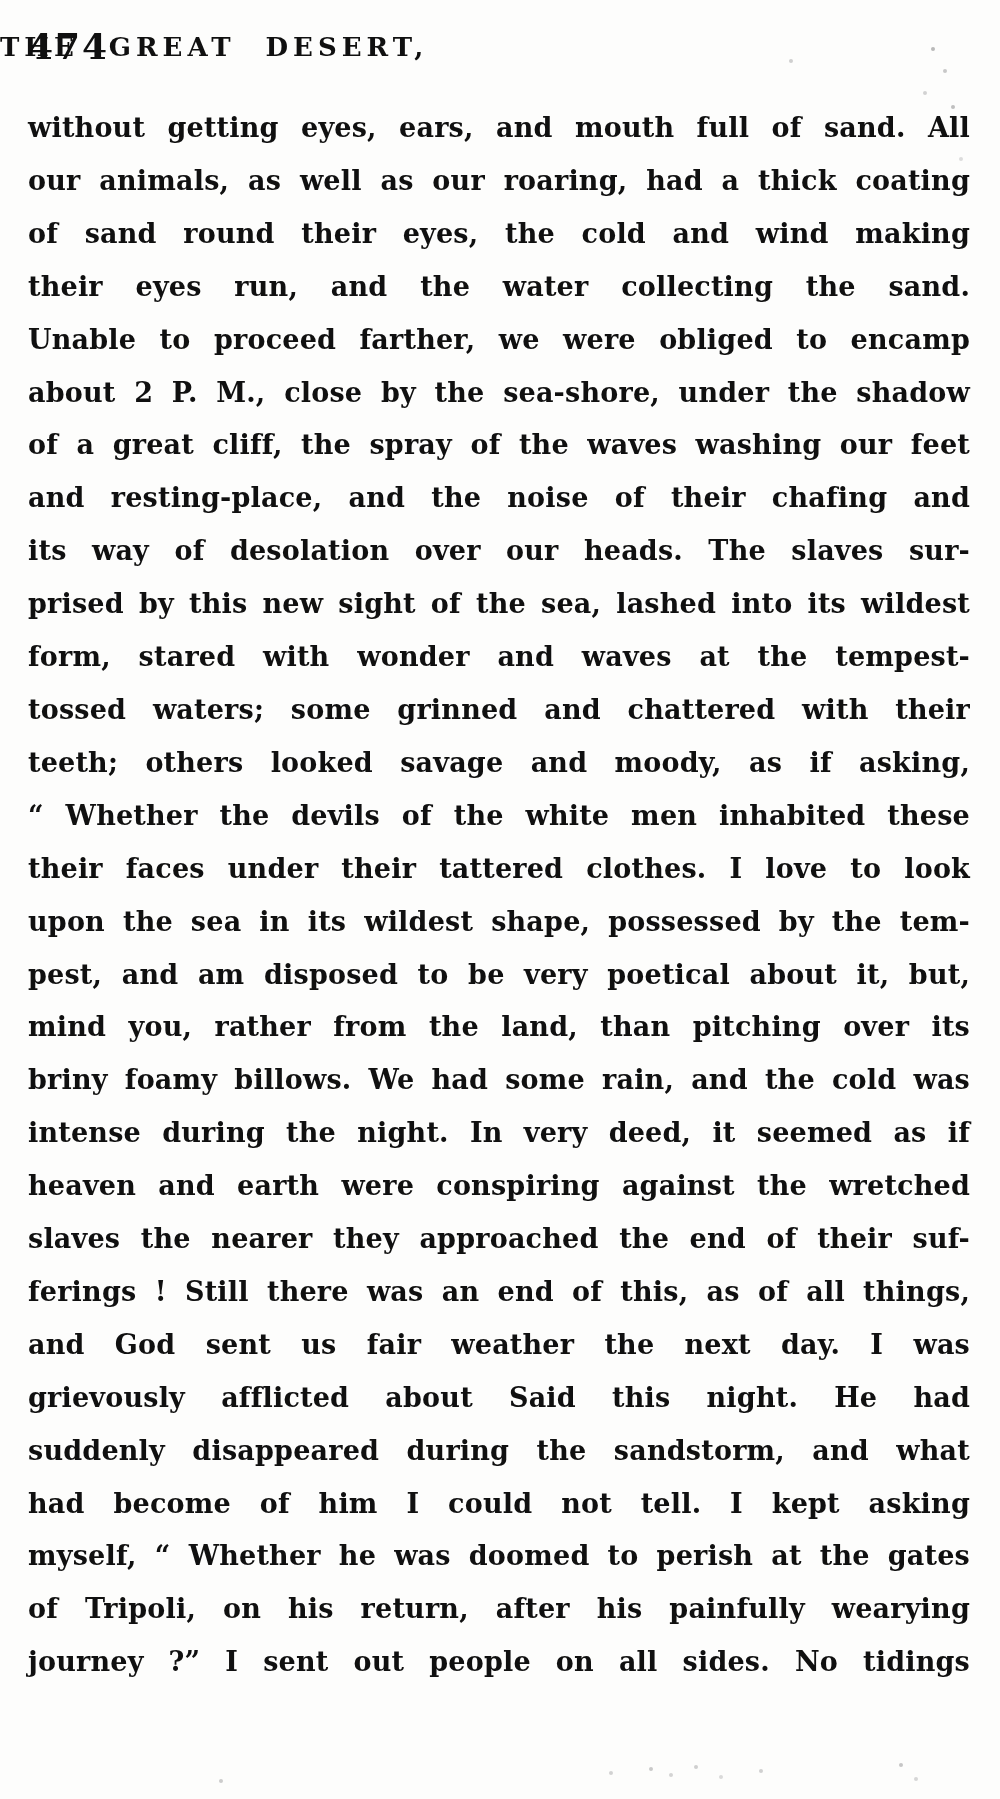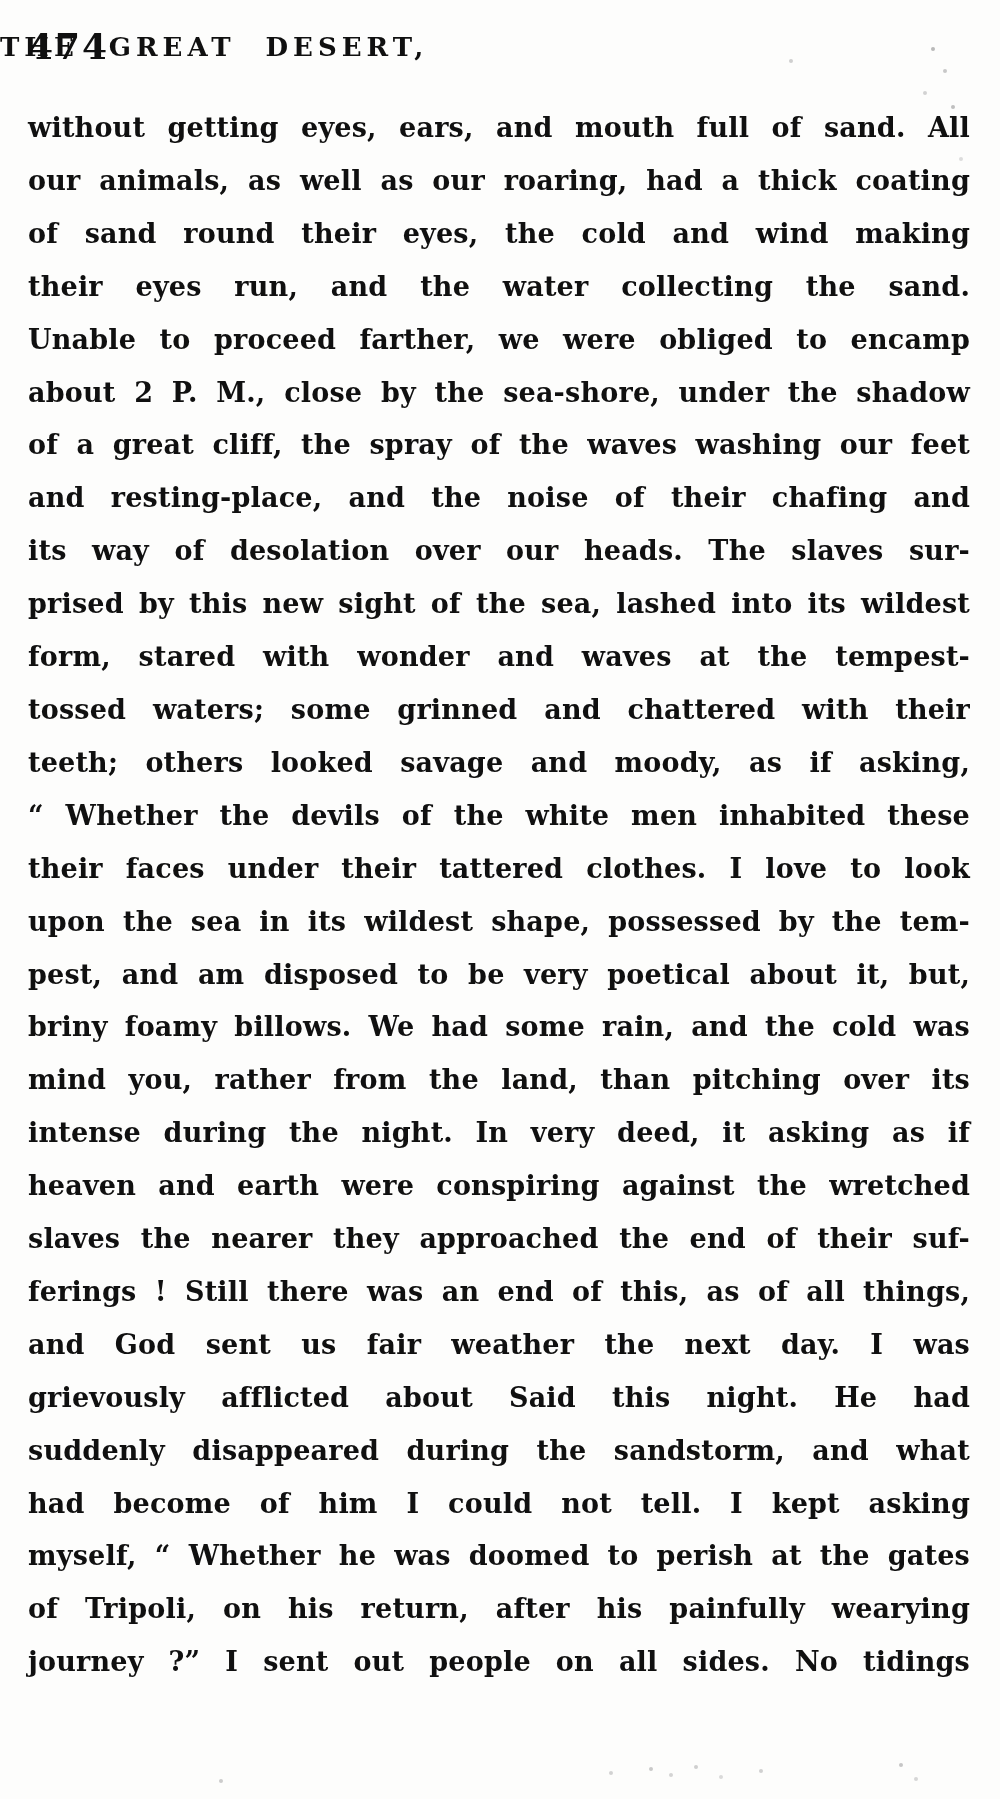--- a/index.html
+++ b/index.html
@@ -100,23 +100,23 @@
       <div class="line">and resting-place, and the noise of their chafing and</div>
       <div class="line">its way of desolation over our heads.  The slaves sur-</div>
       <div class="line">prised by this new sight of the sea, lashed into its wildest</div>
       <div class="line">form, stared with wonder and waves at the tempest-</div>
       <div class="line">tossed waters; some grinned and chattered with their</div>
       <div class="line">teeth; others looked savage and moody, as if asking,</div>
       <div class="line">“ Whether the devils of the white men inhabited these</div>
       <div class="line">their faces under their tattered clothes.  I love to look</div>
       <div class="line">upon the sea in its wildest shape, possessed by the tem-</div>
       <div class="line">pest, and am disposed to be very poetical about it, but,</div>
+      <div class="line">mind you, rather from the land, than pitching over its</div>
       <div class="line">briny foamy billows.  We had some rain, and the cold was</div>
-      <div class="line">mind you, rather from the land, than pitching over its</div>
-      <div class="line">intense during the night.  In very deed, it asking as if</div>
+      <div class="line">intense during the night.  In very deed, it seemed as if</div>
       <div class="line">heaven and earth were conspiring against the wretched</div>
       <div class="line">slaves the nearer they approached the end of their suf-</div>
       <div class="line">ferings !  Still there was an end of this, as of all things,</div>
       <div class="line">and God sent us fair weather the next day.  I was</div>
       <div class="line">grievously afflicted about Said this night.  He had</div>
       <div class="line">suddenly disappeared during the sandstorm, and what</div>
       <div class="line">had become of him I could not tell.  I kept asking</div>
       <div class="line">myself, “ Whether he was doomed to perish at the gates</div>
       <div class="line">of Tripoli, on his return, after his painfully wearying</div>
       <div class="line">journey ?”  I sent out people on all sides.  No tidings</div>

